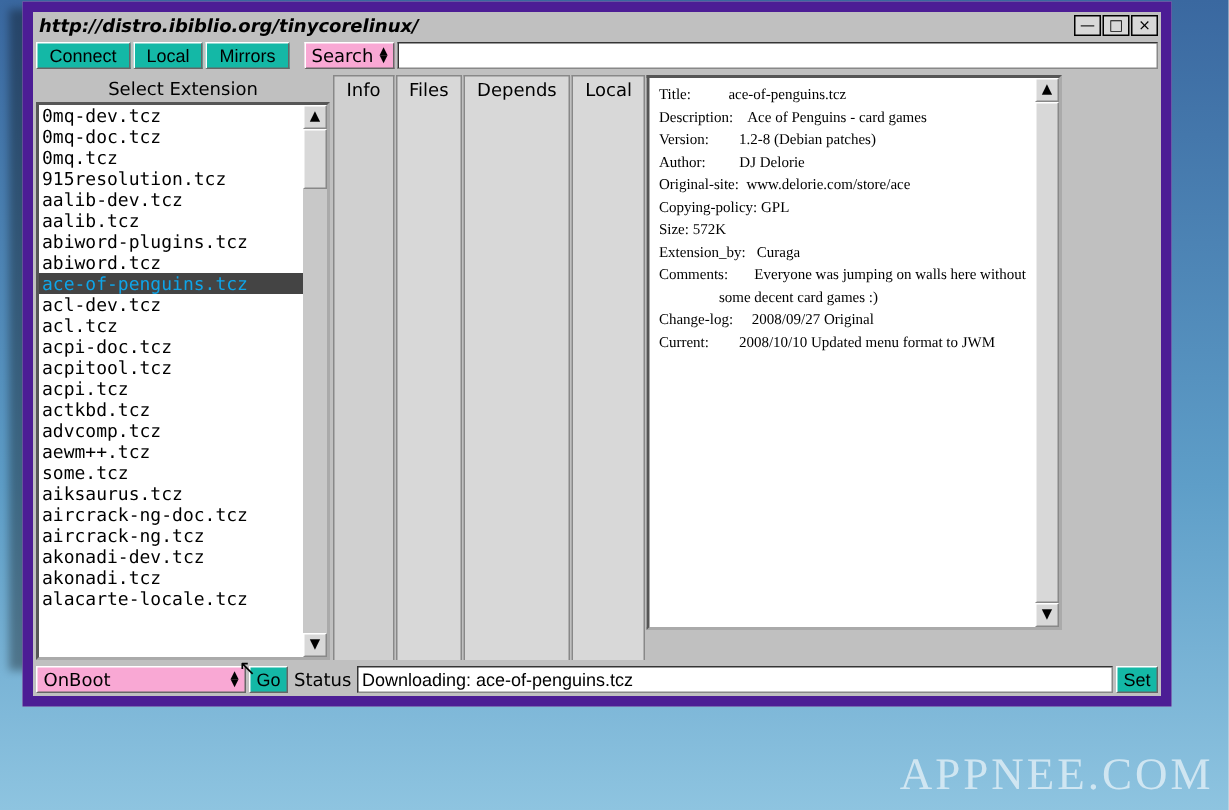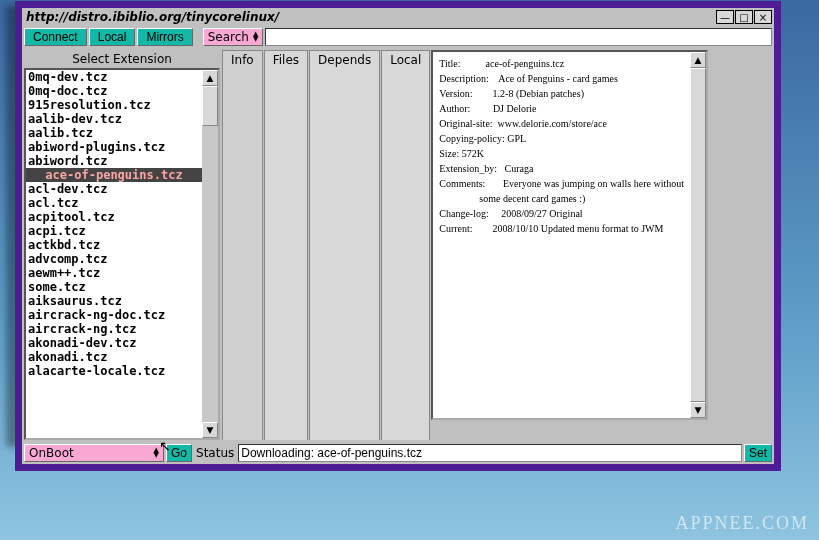--- a/index.html
+++ b/index.html
@@ -79,30 +79,29 @@
 .left-header {
   background: #c0c0c0;
   text-align: center;
   padding: 2px;
 }
 .list-container {
   display: flex;
   border: 2px inset #aaa;
   background: #fff;
   height: 372px;
-  font-weight: bold;
 }
 .list {
   flex: 1;
   overflow: hidden;
   font-family: monospace;
   font-size: 12px;
 }
 .list-item { padding: 0 2px; white-space: nowrap; }
-.list-item.selected { background: #444; color: #fca5a5; text-align: center; }
+.list-item.selected { background: #444; color: #0ea5e9; }
 .scrollbar {
   width: 16px; background: #c8c8c8;
   display: flex; flex-direction: column;
 }
 .sb-btn { height: 16px; background: #d8d8d8; border: 1px solid #888; border-top-color:#fff; border-left-color:#fff; font-size:9px; display:flex;align-items:center;justify-content:center;}
 .sb-track { flex:1; position:relative; }
 .sb-thumb { position:absolute; left:0; right:0; height:40px; top:0; background:#d8d8d8; border:1px solid #888; border-top-color:#fff; border-left-color:#fff;}
 .right-pane {
   flex: 1;
   display: flex; flex-direction: row;
@@ -137,21 +136,21 @@
 }
 .bottom-bar {
   display: flex; align-items: center;
   padding: 2px;
   gap: 2px;
 }
 .watermark {
   position: absolute;
   bottom: 6px; right: 10px;
   color: rgba(255,255,255,0.6);
-  font-size: 18px;
+  font-size: 30px;
   font-family: Georgia, serif;
   letter-spacing: 2px;
 }
 .cursor {
   position: absolute;
   left: 159px; top: 438px;
   font-size: 14px;
   pointer-events: none;
 }
 .shadow {
@@ -192,28 +191,30 @@
   </div>
 
   <div class="main">
 
     <div class="left-pane">
       <div class="left-header">Select Extension</div>
       <div class="list-container">
         <div class="list" id="ext-list">
             <div class="list-item">0mq-dev.tcz</div>
             <div class="list-item">0mq-doc.tcz</div>
+            <div class="list-item">0mq.tcz</div>
             <div class="list-item">915resolution.tcz</div>
             <div class="list-item">aalib-dev.tcz</div>
             <div class="list-item">aalib.tcz</div>
             <div class="list-item">abiword-plugins.tcz</div>
             <div class="list-item">abiword.tcz</div>
             <div class="list-item selected">ace-of-penguins.tcz</div>
             <div class="list-item">acl-dev.tcz</div>
             <div class="list-item">acl.tcz</div>
+            <div class="list-item">acpi-doc.tcz</div>
             <div class="list-item">acpitool.tcz</div>
             <div class="list-item">acpi.tcz</div>
             <div class="list-item">actkbd.tcz</div>
             <div class="list-item">advcomp.tcz</div>
             <div class="list-item">aewm++.tcz</div>
             <div class="list-item">some.tcz</div>
             <div class="list-item">aiksaurus.tcz</div>
             <div class="list-item">aircrack-ng-doc.tcz</div>
             <div class="list-item">aircrack-ng.tcz</div>
             <div class="list-item">akonadi-dev.tcz</div>

